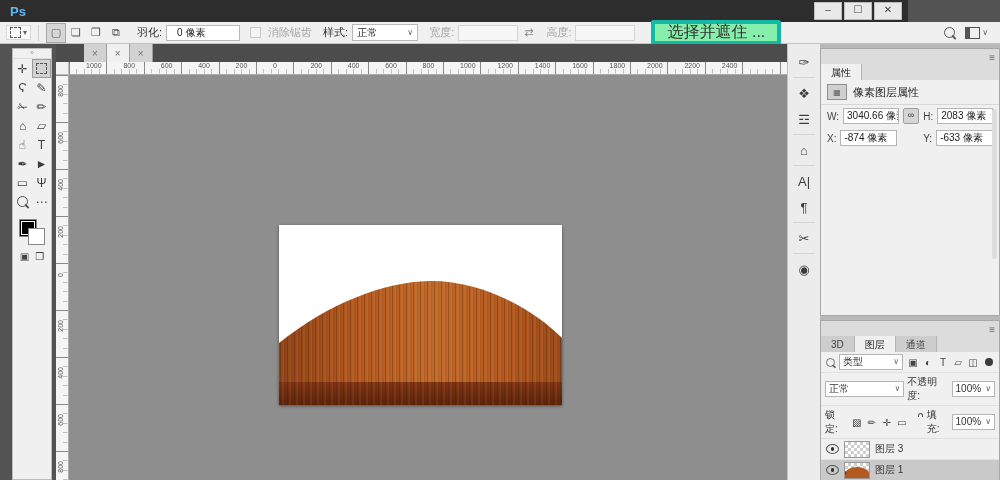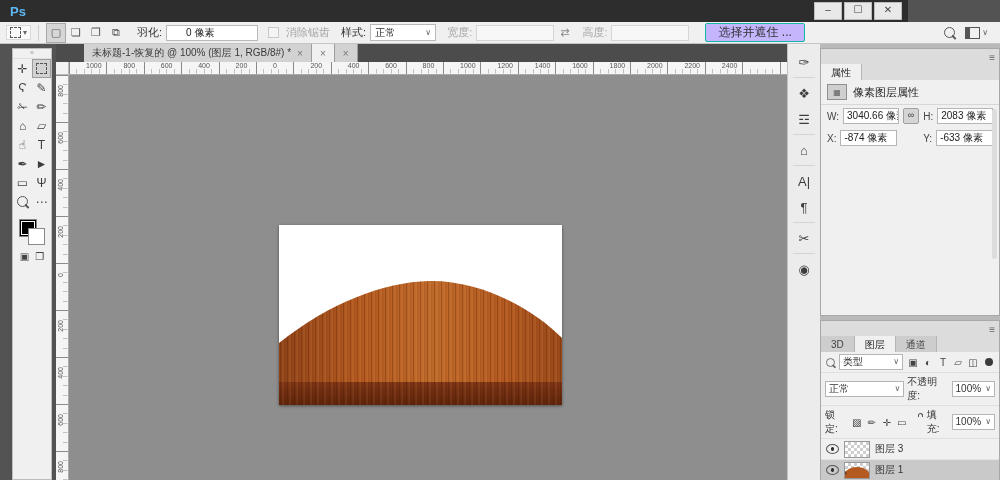--- a/index.html
+++ b/index.html
@@ -16,26 +16,26 @@
   
   #optionsbar{position:absolute;left:0;top:22px;width:1000px;height:22px;background:#f0f0f0;border-bottom:1px solid #c4c4c4;display:flex;align-items:center;gap:4px;padding-left:6px;box-sizing:border-box;}
   .opt-sep{width:1px;height:16px;background:#cfcfcf;margin:0 3px;}
   #tool-preview{display:flex;align-items:center;gap:2px;padding:1px 3px;border:1px solid #d9d9d9;background:#fafafa;}
   .dash-box{width:11px;height:11px;border:1px dashed #555;display:inline-block;box-sizing:border-box;}
   .caret{font-size:8px;color:#666;}
   .mode-btn{width:18px;height:18px;display:flex;align-items:center;justify-content:center;color:#555;font-size:11px;border:1px solid transparent;}
   .mode-btn.active{background:#d6d6d6;border:1px solid #a8a8a8;}
   .opt-label{color:#333;margin-left:7px;}
   .opt-label.disabled, .opt-check-label{color:#a5a5a5;}
-  .opt-input{background:#fff;border:1px solid #b9b9b9;height:14px;line-height:14px;padding:0 19px;min-width:52px;font-size:10px;color:#222;}
+  .opt-input{background:#fff;border:1px solid #b9b9b9;height:14px;line-height:14px;padding:0 10px;min-width:52px;font-size:10px;color:#222;}
   .opt-input.disabled{min-width:38px;background:#f7f7f7;border-color:#d5d5d5;color:#aaa;}
   .opt-select{background:#fff;border:1px solid #b9b9b9;height:15px;line-height:15px;padding:0 4px;min-width:56px;font-size:10px;display:flex;justify-content:space-between;align-items:center;gap:6px;}
   .checkbox{width:9px;height:9px;border:1px solid #c9c9c9;background:#f4f4f4;display:inline-block;margin:0 3px 0 6px;}
   .swap-icon{color:#8a8a8a;font-size:11px;margin:0 2px;}
-  #select-mask-btn{background:#c4b5fd;border:1px solid #14b8a6;border-radius:2px;height:17px;line-height:16px;padding:0 12px;margin-left:12px;font-size:12px;color:#333;}
+  #select-mask-btn{background:#86efac;border:4px solid #14b8a6;border-radius:2px;height:17px;line-height:16px;padding:0 12px;margin-left:12px;font-size:16px;color:#333;}
   #opt-right{margin-left:auto;display:flex;align-items:center;gap:10px;padding-right:12px;}
   .mag{position:relative;width:9px;height:9px;border:1.5px solid #555;border-radius:50%;display:inline-block;}
   .mag::after{content:"";position:absolute;width:1.5px;height:5px;background:#555;left:8px;top:7px;transform:rotate(-45deg);}
   .ws-icon{width:13px;height:10px;border:1px solid #555;display:inline-block;position:relative;}
   .ws-icon::before{content:"";position:absolute;left:0;top:0;width:4px;height:100%;background:#555;}
 
   
   #toolbar-zone{position:absolute;left:0;top:44px;width:56px;height:436px;background:#535353;}
   #toolbar{position:absolute;left:12px;top:4px;width:40px;height:432px;background:#f0f0f0;border:1px solid #bdbdbd;box-sizing:border-box;}
   #toolbar-grip{height:9px;border-bottom:1px solid #ddd;color:#9a9a9a;font-size:7px;text-align:center;line-height:8px;}
@@ -184,21 +184,20 @@
       <div class="tool-extra" id="tool-extras">
           <span>▣</span>
           <span>❐</span>
         </div>
     </div>
   </div>
 
   <div id="doc-zone">
     <div id="tabbar">
         <div class="doc-tab" style="max-width: 215px;">
-          <span>未标题-1-恢复的 @ 100% (图层 1, RGB/8#) *</span>
           <span class="tab-close">×</span>
         </div>
         <div class="doc-tab active" style="max-width: 220px;">
           <span class="tab-close">×</span>
         </div>
         <div class="doc-tab" style="max-width: 185px;">
           <span class="tab-close">×</span>
         </div>
       </div>
     <div id="ruler-corner"></div>

